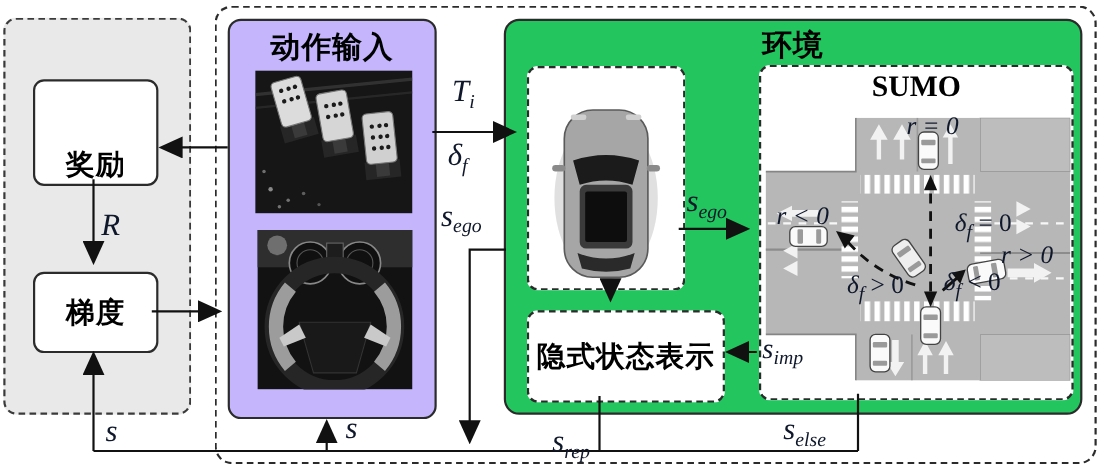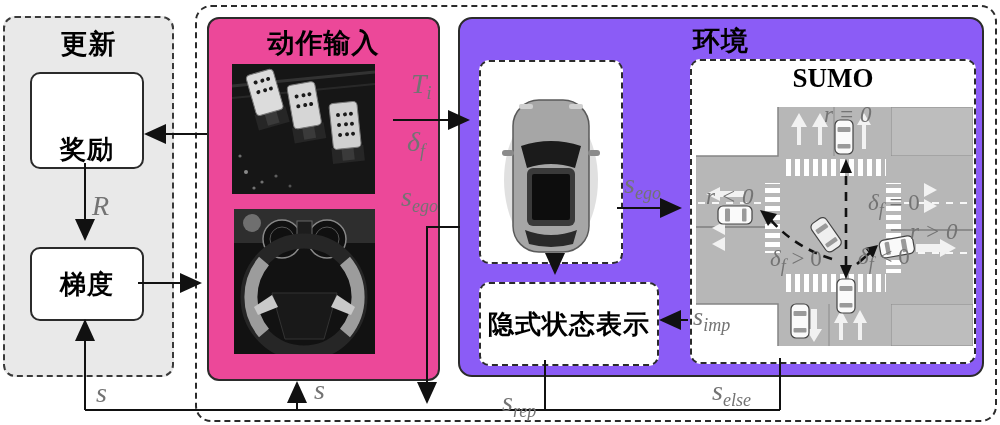--- a/index.html
+++ b/index.html
@@ -5,50 +5,49 @@
   html,body{margin:0;padding:0;background:#fff;}
   #canvas{position:relative;width:1000px;height:425px;background:#fff;overflow:hidden;
           font-family:"Liberation Sans",sans-serif;}
 
   
   .outer-dashed{position:absolute;left:195px;top:5px;width:798px;height:413px;
     border:2.4px dashed #2b2b2b;border-radius:16px;}
   .update-panel{position:absolute;left:3px;top:16px;width:167px;height:357px;
     border:2.4px dashed #3a3a3a;border-radius:12px;background:#e9e9e9;}
   .action-panel{position:absolute;left:207px;top:17px;width:186px;height:360px;
-    border:2px solid #2b2b2b;border-radius:12px;background:#ec4899;padding-left:43px;}
+    border:2px solid #2b2b2b;border-radius:12px;background:#c4b5fd;}
   .env-panel{position:absolute;left:458px;top:17px;width:522px;height:356px;
-    border:2px solid #2b2b2b;border-radius:14px;background:#8b5cf6;}
+    border:2px solid #2b2b2b;border-radius:14px;background:#22c55e;}
   .white-box{position:absolute;background:#fff;border:2px solid #2b2b2b;border-radius:10px;
     display:flex;align-items:center;justify-content:center;}
   .dash-box{position:absolute;background:#fff;border:2.2px dashed #2b2b2b;border-radius:10px;}
 
   .cn{font-weight:700;color:#000;letter-spacing:1px;}
   .panel-title{position:absolute;left:0;right:0;text-align:center;font-size:27px;}
   .box-label{font-size:26px;}
 
   
   .mlab{position:absolute;font-family:"Liberation Serif",serif;font-style:italic;
-    color:#737373;font-size:28px;line-height:1;white-space:nowrap;}
+    color:#0f172a;font-size:28px;line-height:1;white-space:nowrap;}
   .mlab sub{font-size:18px;font-style:italic;line-height:0;vertical-align:-0.35em;}
   .mlab .up{font-style:normal;}
   .slab{font-size:23px;}  
 
   svg{display:block;}
   .conn{position:absolute;left:0;top:0;pointer-events:none;}
 </style>
 </head>
 <body>
 
 <div id="canvas">
 
   <div class="outer-dashed"></div>
 
   <div class="update-panel">
-    <div class="panel-title cn" style="top:8px;">更新</div>
     <div class="white-box" style="left:25px;top:54px;width:110px;height:93px;align-items:flex-end;">
       <span class="cn box-label">奖励</span>
     </div>
     <div class="white-box" style="left:25px;top:229px;width:110px;height:70px;">
       <span class="cn box-label">梯度</span>
     </div>
   </div>
 
   <div class="action-panel">
     <div class="panel-title cn" style="top:6px;">动作输入</div>

